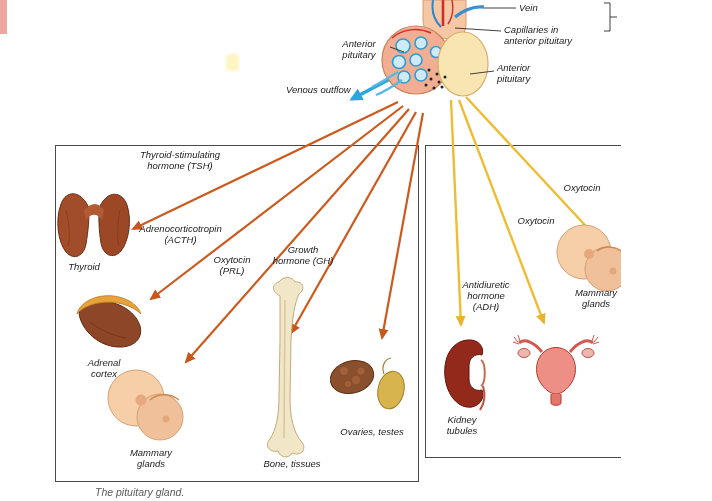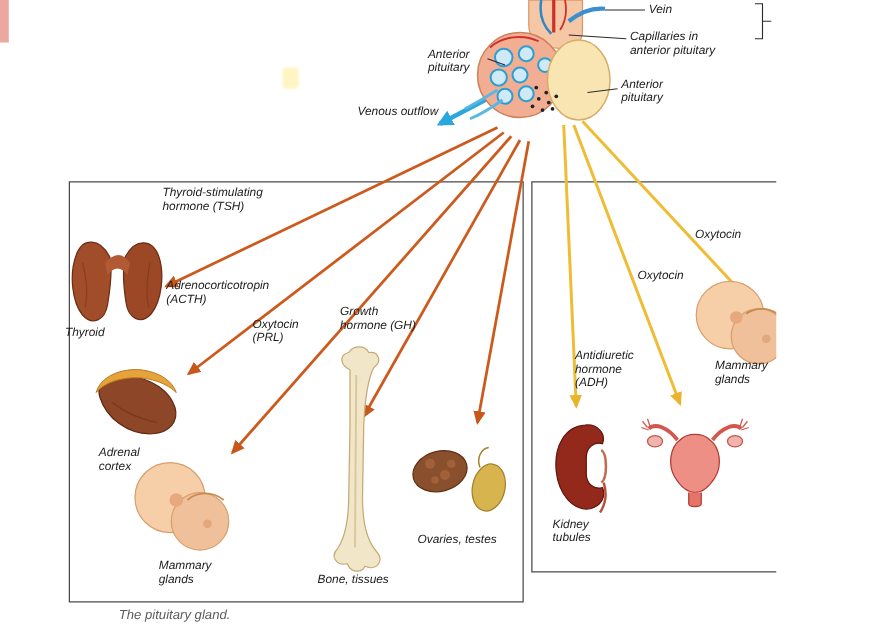--- a/index.html
+++ b/index.html
@@ -2,21 +2,21 @@
 <html><head>
 <meta charset="utf-8">
 <style>
   * { margin:0; padding:0; box-sizing:border-box; }
   html,body { background:#ffffff; }
   body { font-family:"Liberation Sans", sans-serif; }
   .stage { position:relative; width:621px; height:501px; background:#fff; overflow:hidden;font-style:italic; }
   .panel { position:absolute; border:1.3px solid #4a4a4a; background:transparent; z-index:1; }
   svg.art { position:absolute; left:0; top:0; z-index:2; pointer-events:none; }
   .lbl { position:absolute; font-size:9.5px; line-height:1.18; color:#1b1b1b; z-index:3; }
-  .center { text-align:left; }
+  .center { text-align:center; }
   .right { text-align:center; }
   .caption { position:absolute; font-size:10.5px; color:#5b5b5b; z-index:3; }
   .hl { position:absolute; background:#ffec8a; opacity:.5; filter:blur(1px); z-index:0; }
   .page-edge { position:absolute; background:#eba7a0; z-index:0; }
 </style>
 </head>
 <body>
 
 <div class="stage">
 

